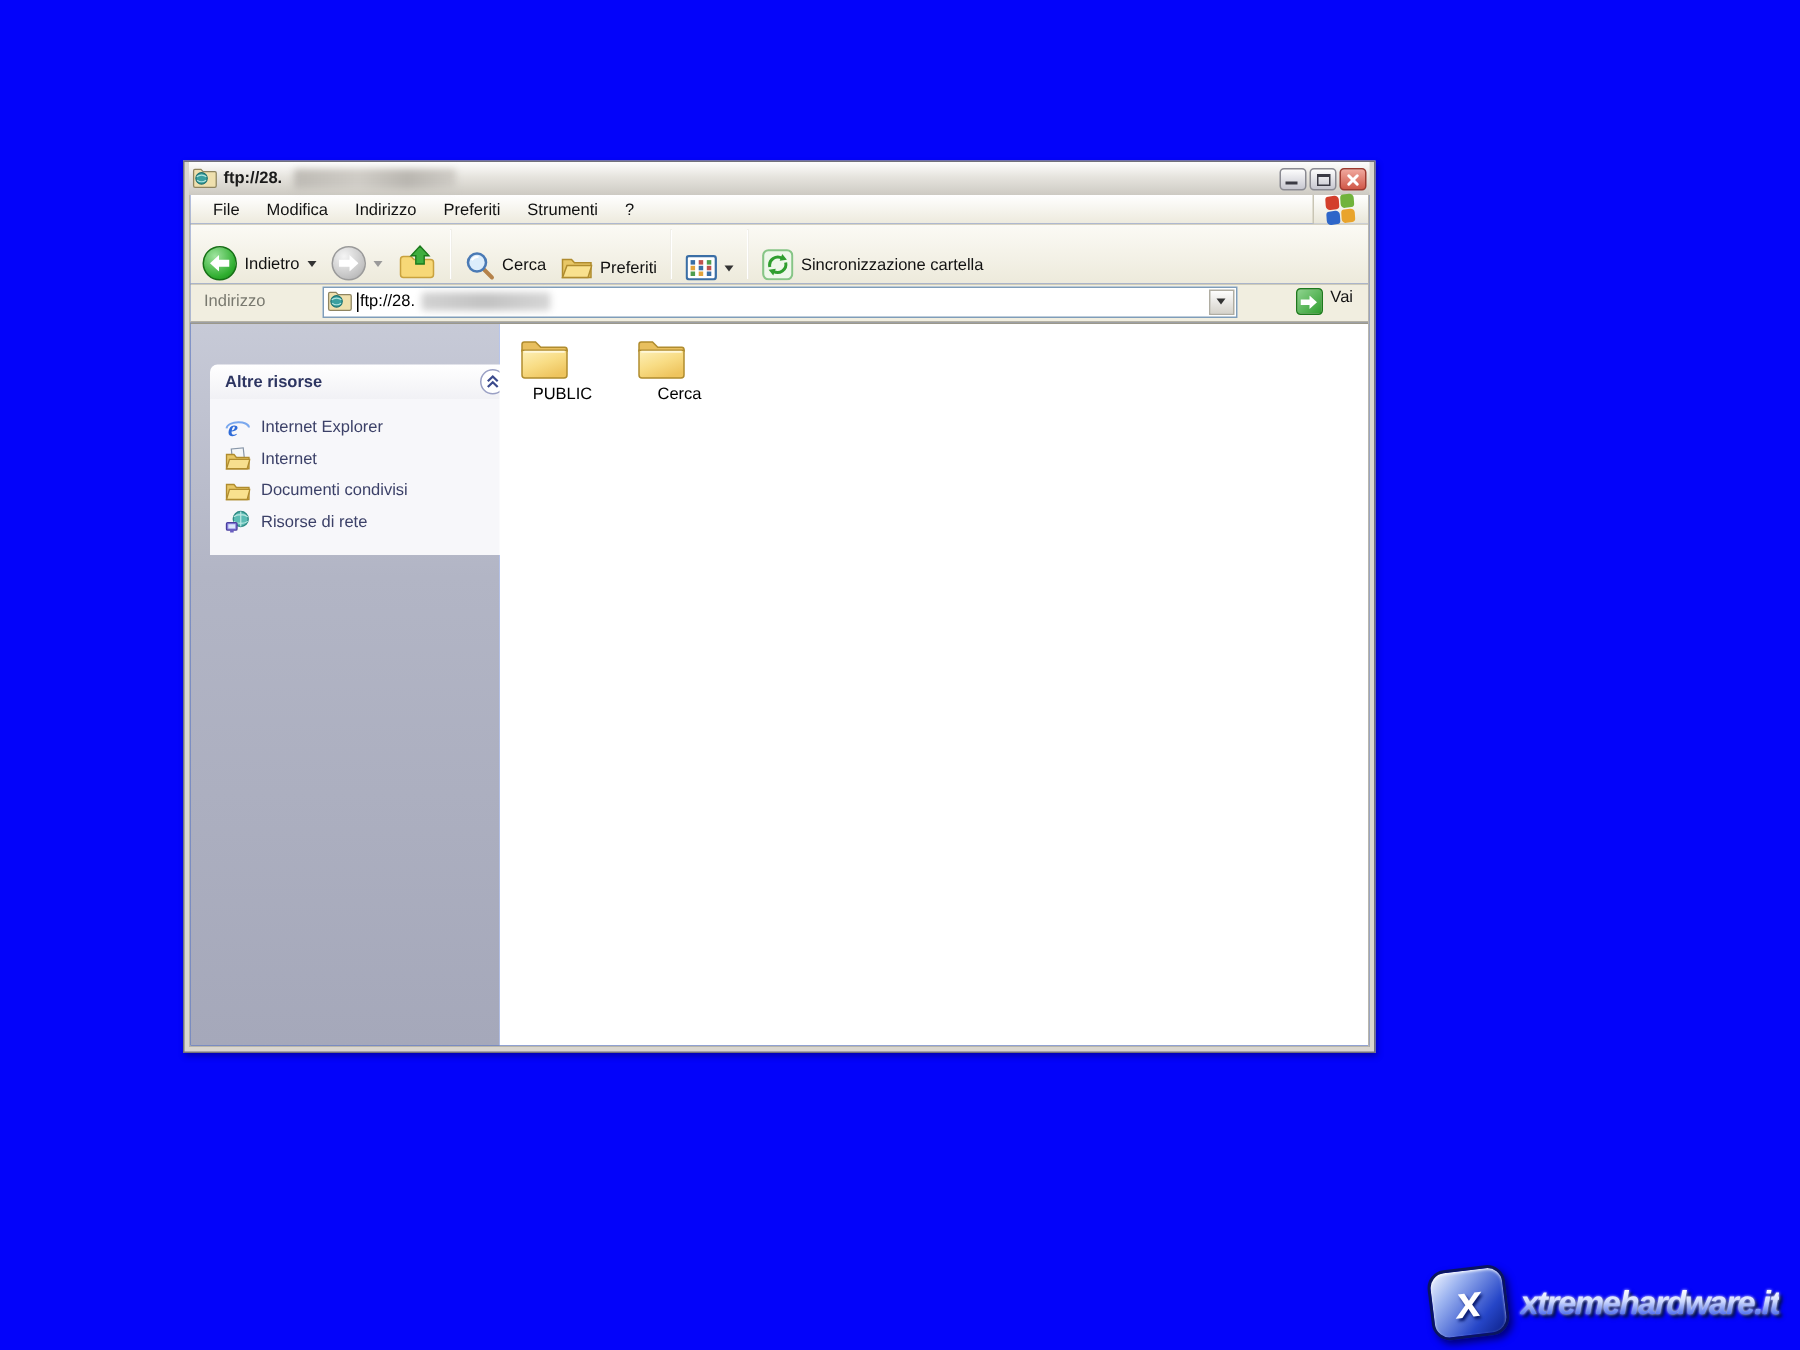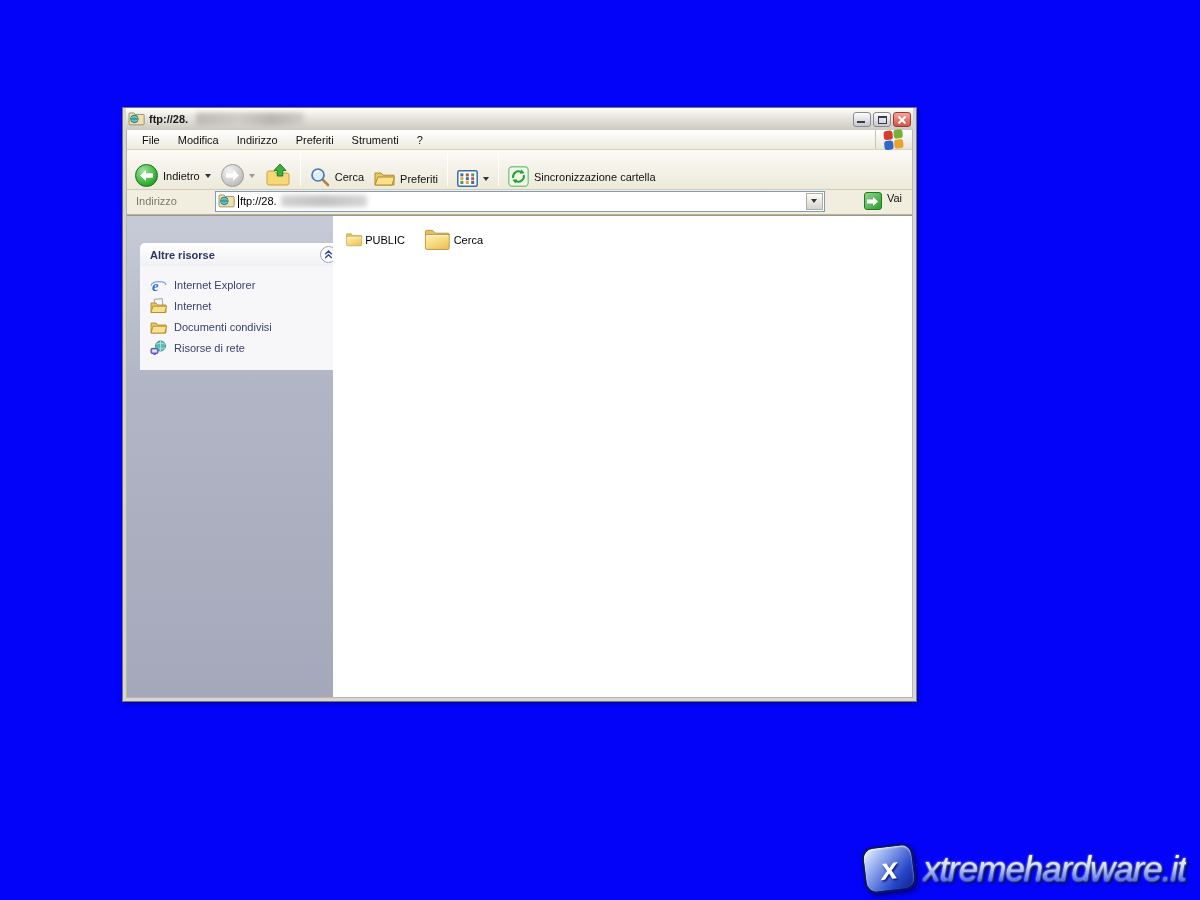--- a/index.html
+++ b/index.html
@@ -75,31 +75,31 @@
   .panel-head { height:23px; display:flex; align-items:center; padding:0 5px 0 10px;
     background:linear-gradient(180deg,#ffffff,#f1f1f5); border-radius:5px 5px 0 0;
     font-weight:bold; color:#2d3561; }
   .chev { margin-left:auto; width:17px; height:17px; border-radius:50%; background:#fff; border:1px solid #9aa0c4;
     display:flex; align-items:center; justify-content:center; }
   .panel-body { background:#f7f7fa; padding:10px 4px 13px 8px; display:flex; flex-direction:column; gap:3px; }
   .side-item { display:flex; align-items:center; gap:7px; color:#3c4168; padding:1px 2px; }
   .sicon { width:17px; height:16px; flex:0 0 auto; }
 
   .main { flex:1; background:#fff; padding:8px 0 0 12px; display:flex; align-items:flex-start; gap:18px; }
-  .file-item { width:60px; display:flex; flex-direction:row; align-items:center; gap:2px; color:#000; }
+  .file-item { width:60px; display:flex; flex-direction:column; gap:2px; color:#000; }
   .file-item .fname { text-align:center; }
 
   
   .watermark { position:absolute; right:14px; bottom:8px; display:flex; align-items:center; gap:8px; }
   .wm-badge { width:52px; height:47px; border-radius:12px; transform:rotate(-7deg);
     background:linear-gradient(135deg,#f4f8ff 0%,#9db4f0 28%,#2646c8 72%,#0c1f86 100%);
     border:2px solid #0a1560; box-shadow:2px 3px 5px rgba(0,0,20,.55), inset 0 1px 2px rgba(255,255,255,.9);
     display:flex; align-items:center; justify-content:center;
     color:#fff; font-weight:bold; font-style:italic; font-size:30px; text-shadow:1px 2px 2px #081a6e; }
-  .wm-text { font-size:35px; font-weight:normal; font-style:italic; letter-spacing:-1px;
+  .wm-text { font-size:22px; font-weight:bold; font-style:italic; letter-spacing:-1px;
     background:linear-gradient(180deg,#ffffff 15%,#cdd9ff 45%,#3a5cec 85%);
     -webkit-background-clip:text; background-clip:text; color:transparent;
     filter:drop-shadow(0 0 1px #eef2ff) drop-shadow(2px 2px 1px #01104f); }
 </style>
 </head>
 <body>
 
 <div id="desktop">
 
   <div class="window">

